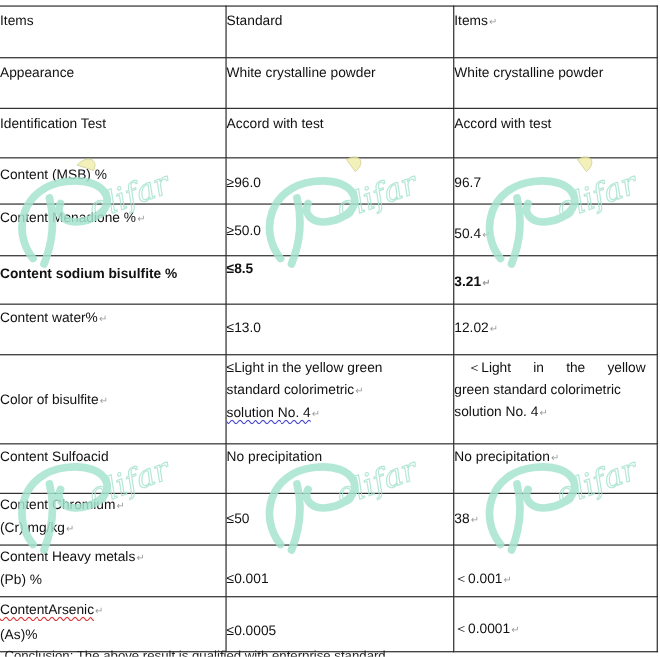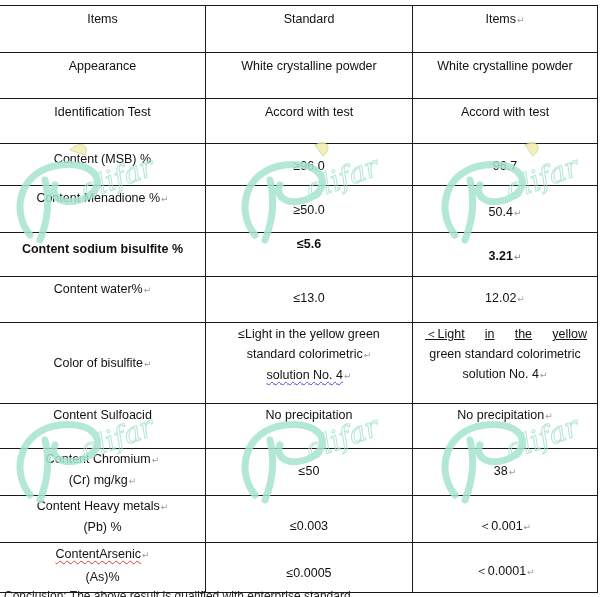--- a/index.html
+++ b/index.html
@@ -2,27 +2,27 @@
 <html><head>
 <meta charset="utf-8">
 <style>
   html, body { margin: 0; padding: 0; background: #ffffff; }
   body { width: 600px; height: 597px; position: relative; overflow: hidden;
          font-family: "Liberation Sans", "DejaVu Sans", sans-serif; color: #111; }
   .sheet { position: absolute; left: 0; top: 0; width: 600px; height: 597px; }
   table.spec { position: absolute; left: -1px; top: 5px; border-collapse: collapse;
                width: 598px; table-layout: fixed; }
   table.spec td { border: 1.3px solid #1a1a1a; padding: 0; vertical-align: top;
-                  text-align: center; font-size: 12.5px; line-height: 20px; position: relative; }
+                  font-size: 12.5px; line-height: 20px; position: relative; }
   col.c1 { width: 206px; } col.c2 { width: 207px; } col.c3 { width: 185px; }
   .cell { padding-top: 3px; }
   .pm { color: #9a9a9a; font-size: 9px; margin-left: 1px; }
   .squig { text-decoration: underline wavy #d93a3a; text-decoration-thickness: 1px; text-underline-offset: 2px; }
   .squigb { text-decoration: underline wavy #4a4ad0; text-decoration-thickness: 1px; text-underline-offset: 2px; }
-  .justify-line { display: flex; justify-content: space-between; padding: 0 10px 0 12px; text-decoration: underline; }
+  .justify-line { display: flex; justify-content: space-between; padding: 0 10px 0 12px; }
   .wm { position: absolute; pointer-events: none; opacity: 0.85; }
   .footer-text { position: absolute; left: 4px; top: 589px; font-size: 12px; color: #222; white-space: nowrap; }
   .r0 td { height: 46px; } .r1 td { height: 45px; } .r2 td { height: 44px; }
   .r3 td { height: 41px; } .r4 td { height: 46px; } .r5 td { height: 43px; font-weight: bold; }
   .r6 td { height: 45px; } .r7 td { height: 80px; } .r8 td { height: 44px; }
   .r9 td { height: 46px; } .r10 td { height: 46px; } .r11 td { height: 49px; }
 </style>
 </head>
 <body>
 
@@ -87,21 +87,21 @@
           </td>
       <td>
             <div class="cell" style="padding-top:16px"><span>50.4</span><span class="pm">↵</span></div>
           </td>
     </tr>
     <tr class="r5">
       <td>
             <div class="cell" style="padding-top:6px"><span>Content sodium bisulfite %</span></div>
           </td>
       <td>
-            <div class="cell" style="padding-top:1px"><span>≤5.6</span></div>
+            <div class="cell" style="padding-top:1px"><span>≤8.5</span></div>
           </td>
       <td>
             <div class="cell" style="padding-top:13px"><span>3.21</span><span class="pm">↵</span></div>
           </td>
     </tr>
     <tr class="r6">
       <td>
             <div class="cell" style="padding-top:2px"><span>Content water%</span><span class="pm">↵</span></div>
           </td>
       <td>
@@ -161,21 +161,21 @@
           </td>
     </tr>
     <tr class="r10">
       <td>
             <div class="cell" style="padding-top:0px">
         <div><span>Content Heavy metals</span><span class="pm">↵</span></div>
         <div><span>(Pb) %</span></div>
       </div>
           </td>
       <td>
-            <div class="cell" style="padding-top:20px"><span>≤0.003</span></div>
+            <div class="cell" style="padding-top:20px"><span>≤0.001</span></div>
           </td>
       <td>
             <div class="cell" style="padding-top:20px"><span>＜0.001</span><span class="pm">↵</span></div>
           </td>
     </tr>
     <tr class="r11">
       <td>
             <div class="cell" style="padding-top:1px">
         <div><span class="squig">ContentArsenic</span><span class="pm">↵</span></div>
         <div style="margin-top:2px"><span>(As)%</span></div>

